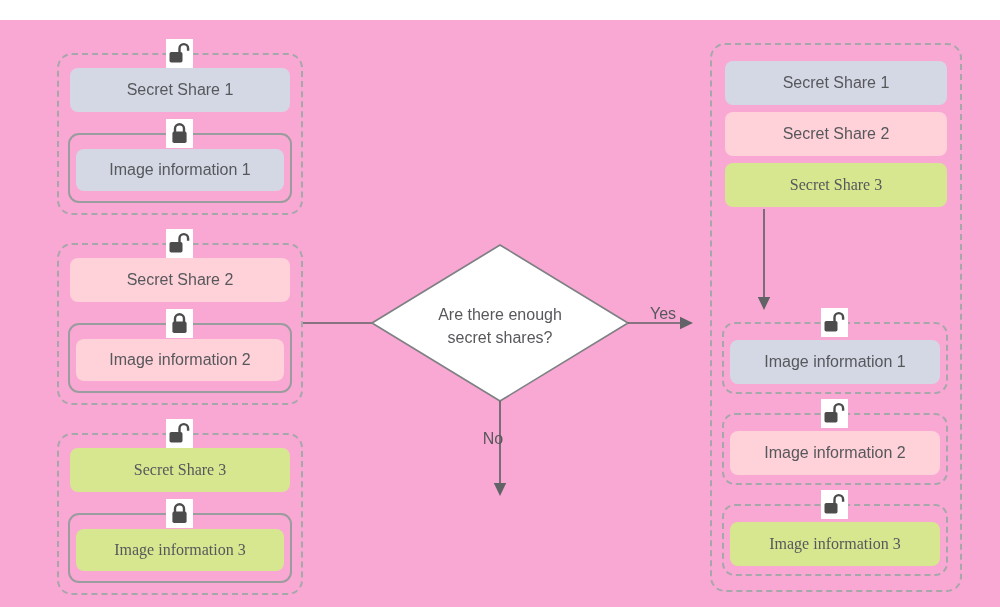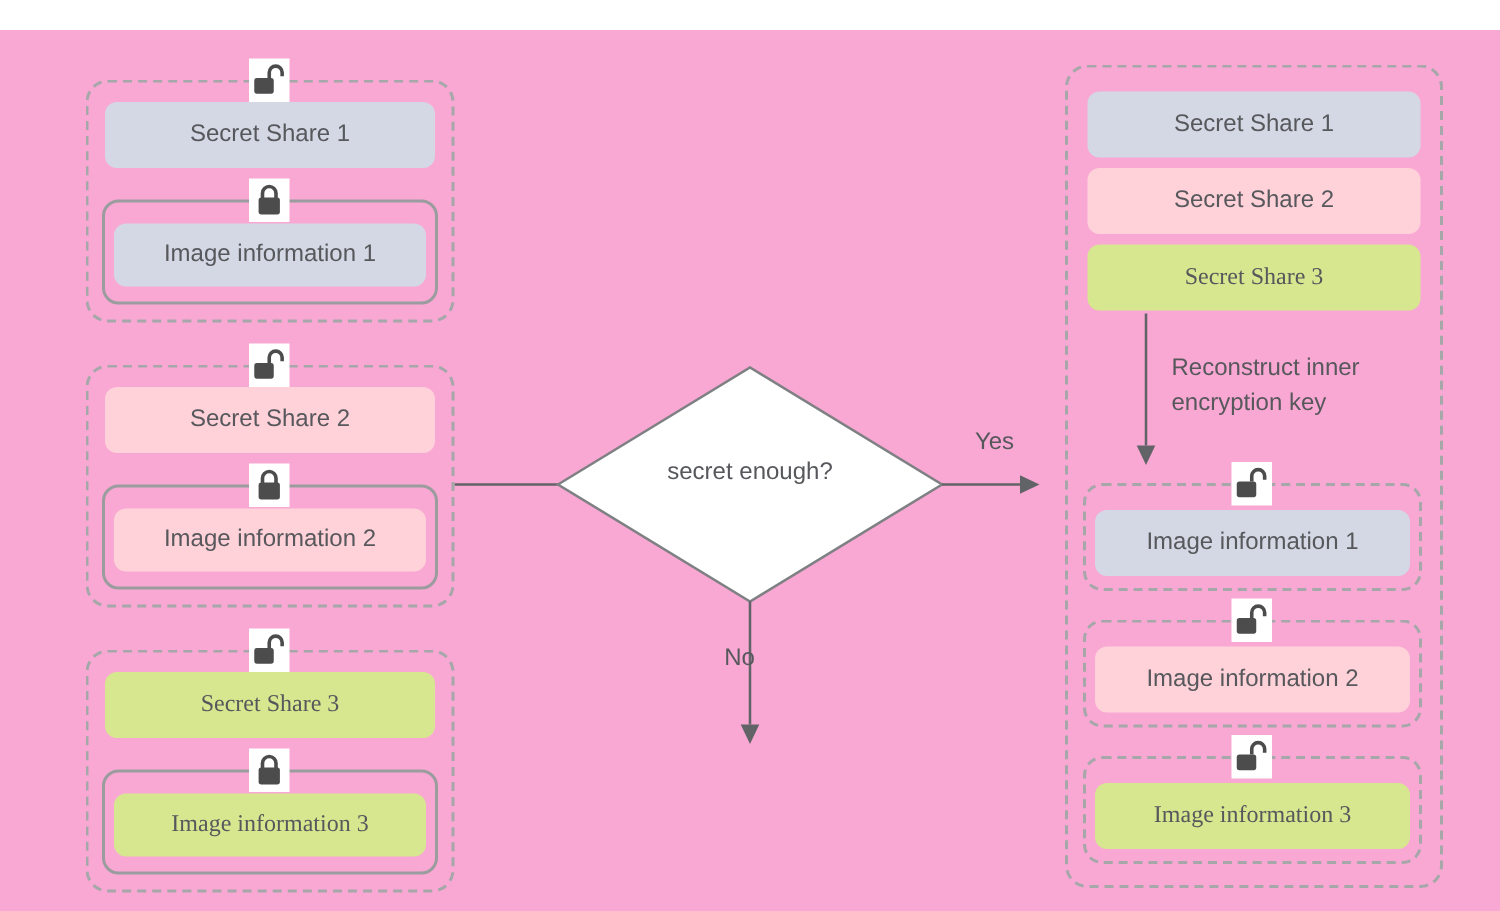--- a/index.html
+++ b/index.html
@@ -103,41 +103,38 @@
       <span>Secret Share 3</span>
     </div>
     <div class="inner-box">
       <div class="info-box c-green">
         <span>Image information 3</span>
       </div>
     </div>
   </div>
 
   <div class="label t-center" style="left:400px;top:283px;width:200px">
-    <div>secret enough?</div>
-  </div>
-  <div class="label t-center" style="left:638px;top:263px;width:50px">Yes</div>
+    <div>Are there enough</div>
+    <div>secret shares?</div>
+  </div>
+  <div class="label t-center" style="left:638px;top:282px;width:50px">Yes</div>
   <div class="label t-center" style="left:468px;top:407px;width:50px">No</div>
 
   <div class="r-outer"></div>
 
   <div class="r-share c-lavender" style="top:41px">
     <span>Secret Share 1</span>
   </div>
   <div class="r-share c-pink" style="top:92px">
     <span>Secret Share 2</span>
   </div>
   <div class="r-share c-green" style="top:143px">
     <span>Secret Share 3</span>
   </div>
 
-  <div class="label" style="left:781px;top:214px;width:180px">
-    <div>Reconstruct inner</div>
-    <div>encryption key</div>
-  </div>
 
   <div class="r-sub" style="top:302px">
     <div class="r-info c-lavender">
       <span>Image information 1</span>
     </div>
   </div>
   <div class="r-sub" style="top:393px">
     <div class="r-info c-pink">
       <span>Image information 2</span>
     </div>

